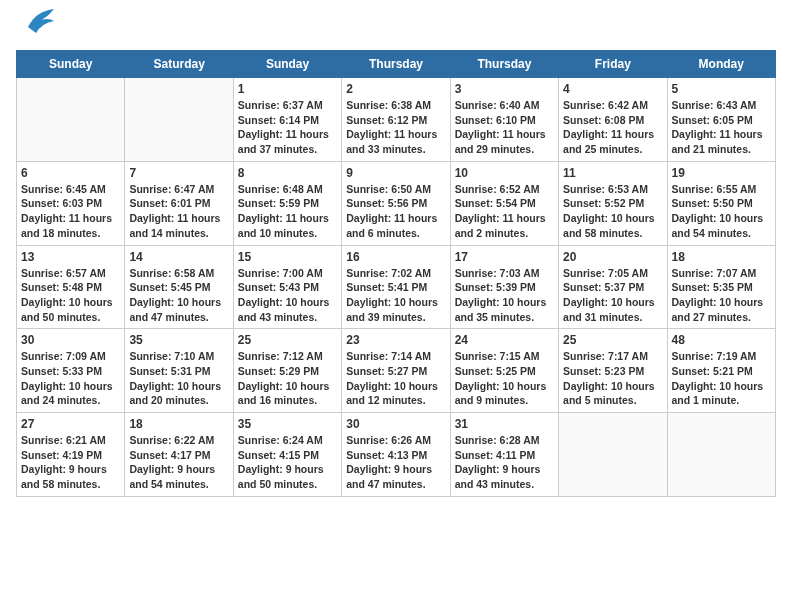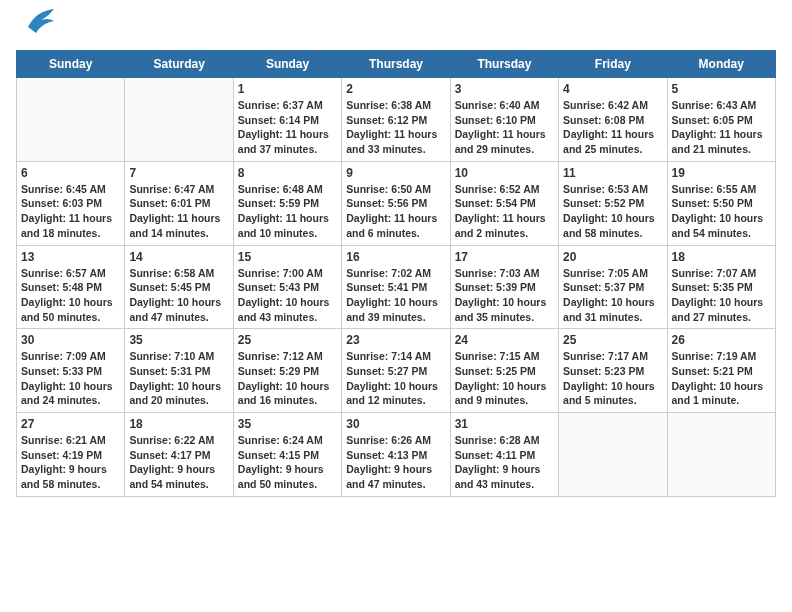--- a/index.html
+++ b/index.html
@@ -217,21 +217,21 @@
         </td>
         <td>
           <span class="day-num">24</span>
           <div class="day-info">Sunrise: 7:15 AM<br>Sunset: 5:25 PM<br>Daylight: 10 hours and 9 minutes.</div>
         </td>
         <td>
           <span class="day-num">25</span>
           <div class="day-info">Sunrise: 7:17 AM<br>Sunset: 5:23 PM<br>Daylight: 10 hours and 5 minutes.</div>
         </td>
         <td>
-          <span class="day-num">26</span>
+          <span class="day-num">48</span>
           <div class="day-info">Sunrise: 7:19 AM<br>Sunset: 5:21 PM<br>Daylight: 10 hours and 1 minute.</div>
         </td>
       </tr>
       <tr>
         <td>
           <span class="day-num">27</span>
           <div class="day-info">Sunrise: 6:21 AM<br>Sunset: 4:19 PM<br>Daylight: 9 hours and 58 minutes.</div>
         </td>
         <td>
           <span class="day-num">18</span>

